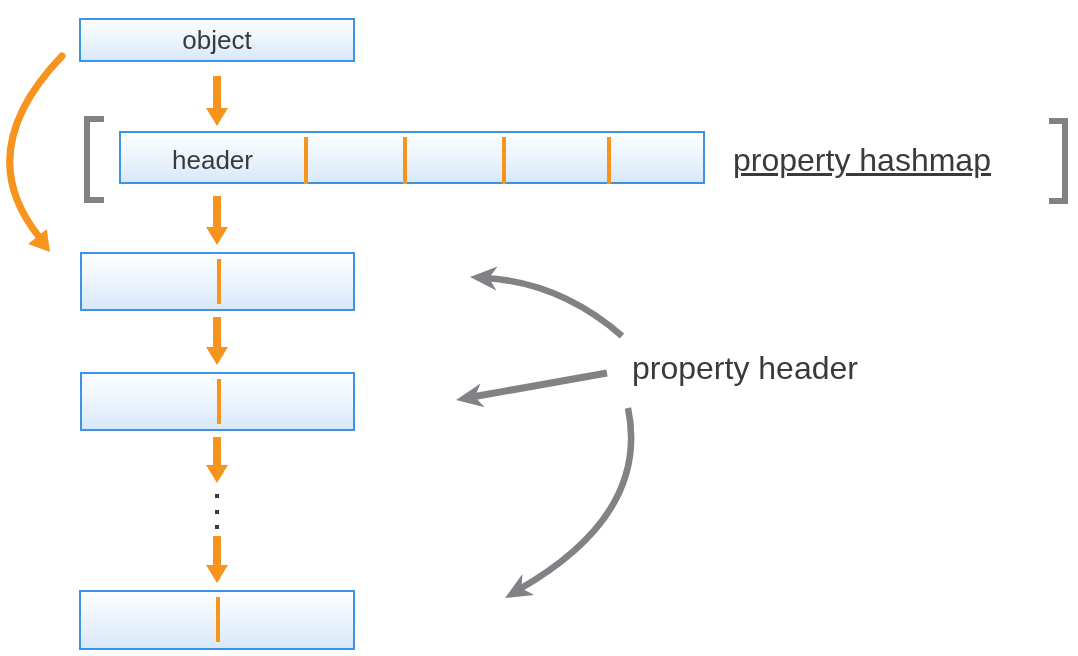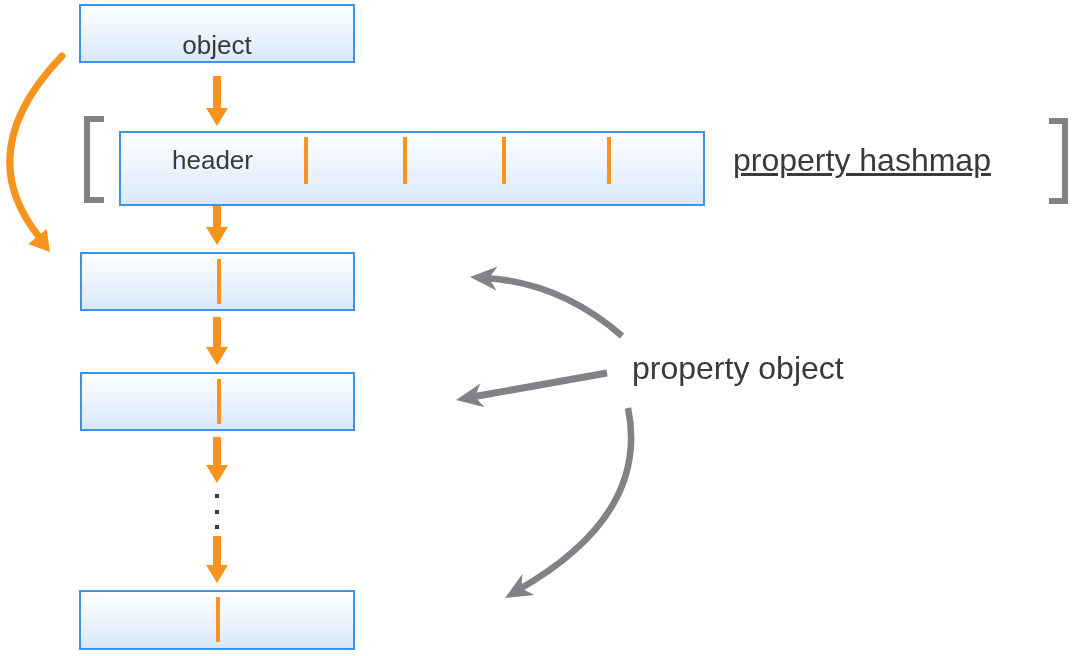--- a/index.html
+++ b/index.html
@@ -8,22 +8,22 @@
     font-family:"Liberation Sans", sans-serif; overflow:hidden;
   }
   .overlay { position:absolute; left:0; top:0; width:1078px; height:656px; }
   .box {
     position:absolute; box-sizing:border-box;
     border:2px solid #3E93E6;
     background:linear-gradient(to bottom, #FDFEFF 0%, #EDF5FD 45%, #D8E8F9 100%);
     display:flex; align-items:center; justify-content:center;
     color:#3A3A3A; font-size:26px;
   }
-  .box-object { left:79px; top:4px;  width:276px; height:59px;align-items:flex-end; }
-  .box-header { left:119px; top:131px; width:586px; height:75px; justify-content:flex-start;text-decoration:underline; }
+  .box-object { left:79px; top:18px;  width:276px; height:44px; }
+  .box-header { left:119px; top:131px; width:586px; height:53px; justify-content:flex-start;text-decoration:underline; }
   .header-label { position:absolute; left:0; top:0; width:183px; height:55px;
     display:flex; align-items:center; justify-content:center; }
   .box-pair1  { left:80px; top:252px; width:275px; height:59px; }
   .box-pair2  { left:80px; top:372px; width:275px; height:59px; }
   .box-pair3  { left:79px; top:590px; width:276px; height:60px; }
   .slot-divider { position:absolute; width:4px; background:#F7941E; }
   .hdr-div { top:4px;  height:47px; }
   .pair-div { top:5px; height:45px; }
   .big-label {
     position:absolute; color:#3A3A3A; font-size:32px; line-height:38px; white-space:nowrap;
@@ -103,15 +103,15 @@
   </div>
   <div class="box box-pair3">
     <i class="slot-divider pair-div" style="left:135px;"></i>
   </div>
 
   <i class="dot dot1"></i>
   <i class="dot dot2"></i>
   <i class="dot dot3"></i>
 
   <div class="big-label label-hashmap">property hashmap</div>
-  <div class="big-label label-pairs">property object</div>
+  <div class="big-label label-pairs">property header</div>
 
 </div>
 
 </body></html>

